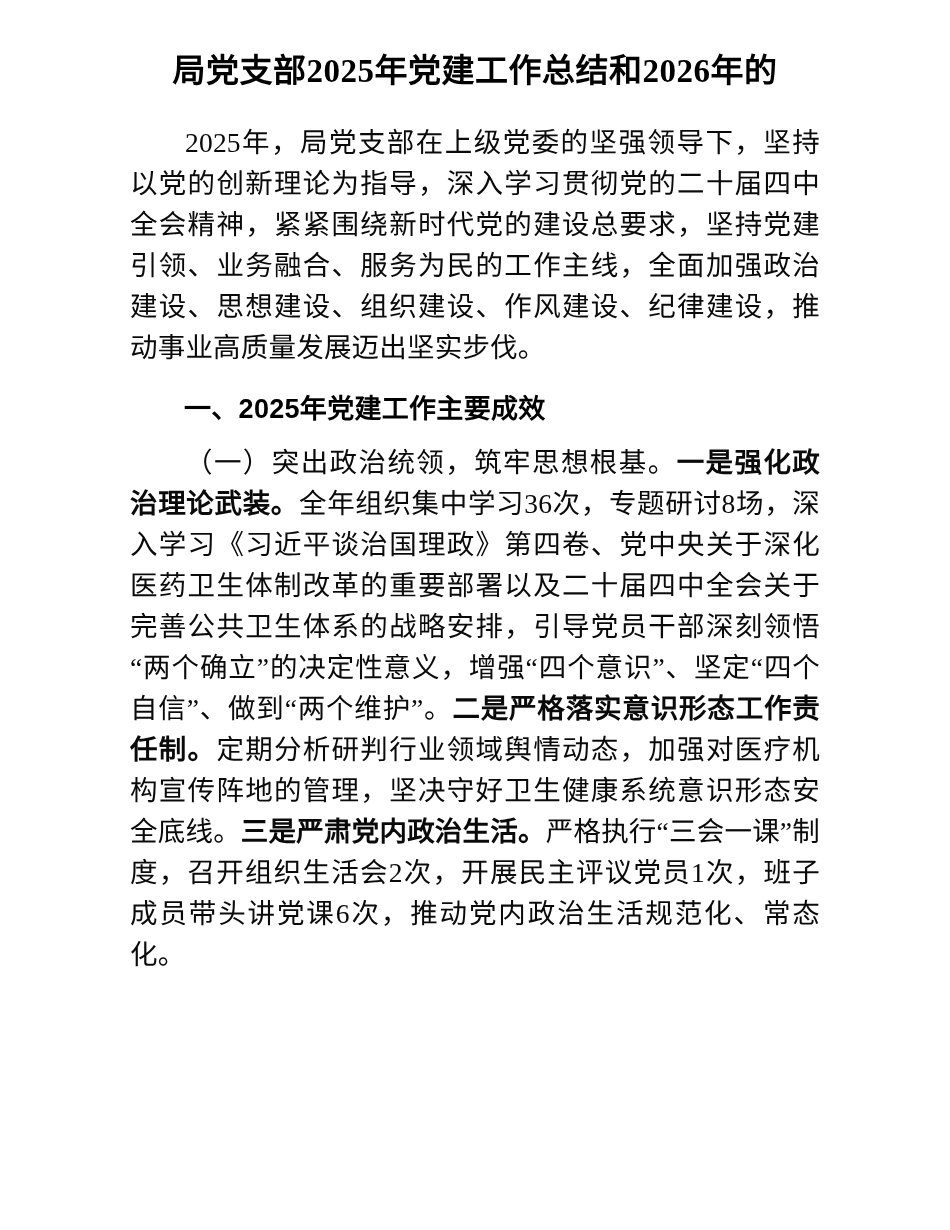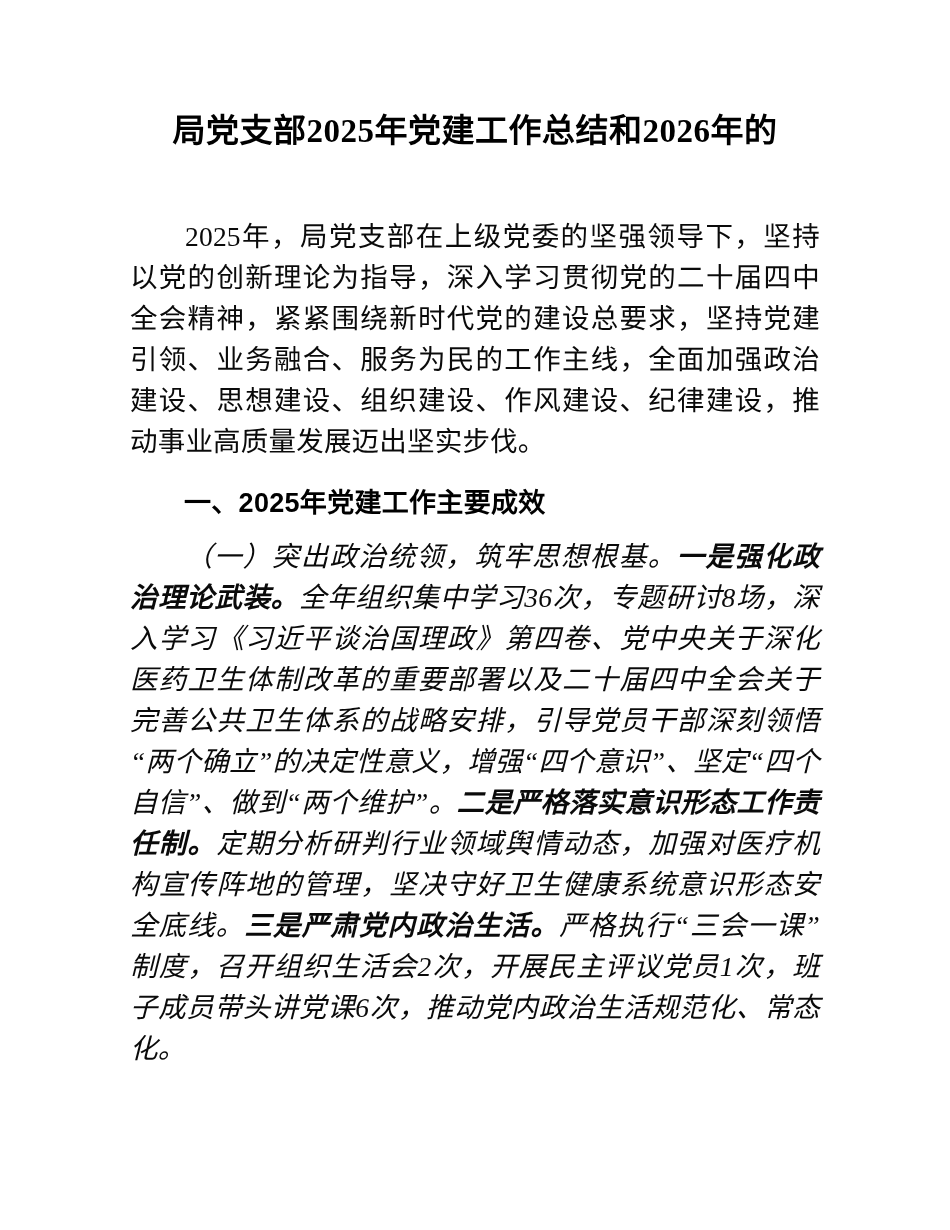--- a/index.html
+++ b/index.html
@@ -29,21 +29,21 @@
   .content {
     position: absolute;
     left: 130px;
     top: 0;
     width: 690px;
   }
 
   
   .doc-title {
     margin: 0;
-    padding-top: 108px;
+    padding-top: 48px;
     font-family: "Liberation Serif", "DejaVu Serif", serif;
     font-weight: 700;
     font-size: 33px;
     line-height: 46px;
     text-align: center;
     letter-spacing: 0.5px;
     color: #000;
   }
 
   
@@ -53,26 +53,25 @@
     font-size: 27.5px;
     line-height: 41px;
     text-align: justify;
     text-justify: inter-ideograph;
     text-indent: 2em;
     color: #0a0a0a;
     letter-spacing: 0.2px;
   }
 
   .para--intro {
-    margin-top: 62px;
+    margin-top: 28px;
   }
 
   .para--body {
     margin-top: 6px;
-    font-style: italic;
   }
 
   
   .section-heading {
     margin: 22px 0 14px 0;
     font-family: "Liberation Sans", "DejaVu Sans", sans-serif;
     font-size: 27px;
     line-height: 38px;
     font-weight: 600;
     text-indent: 2em;

